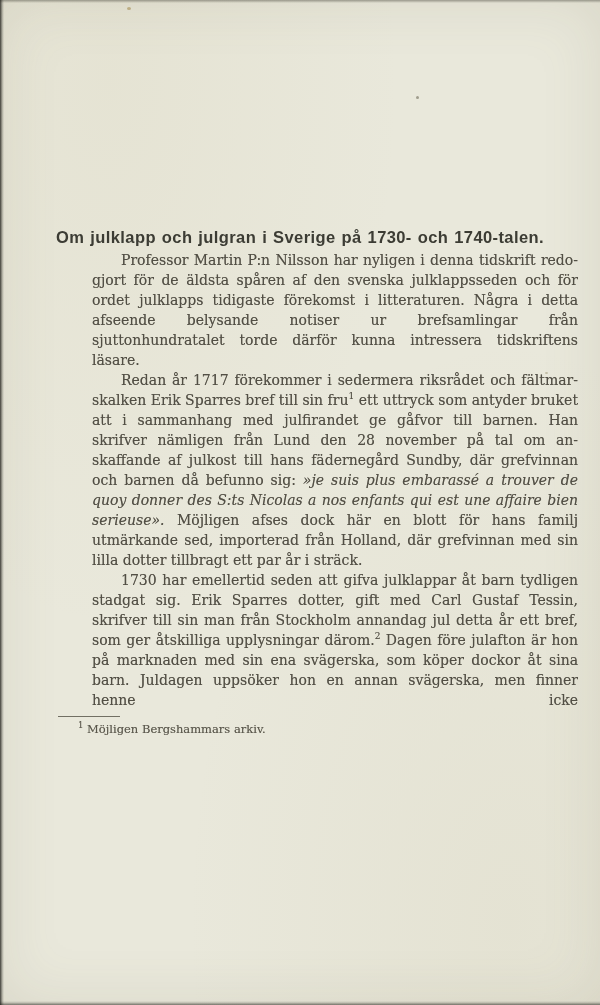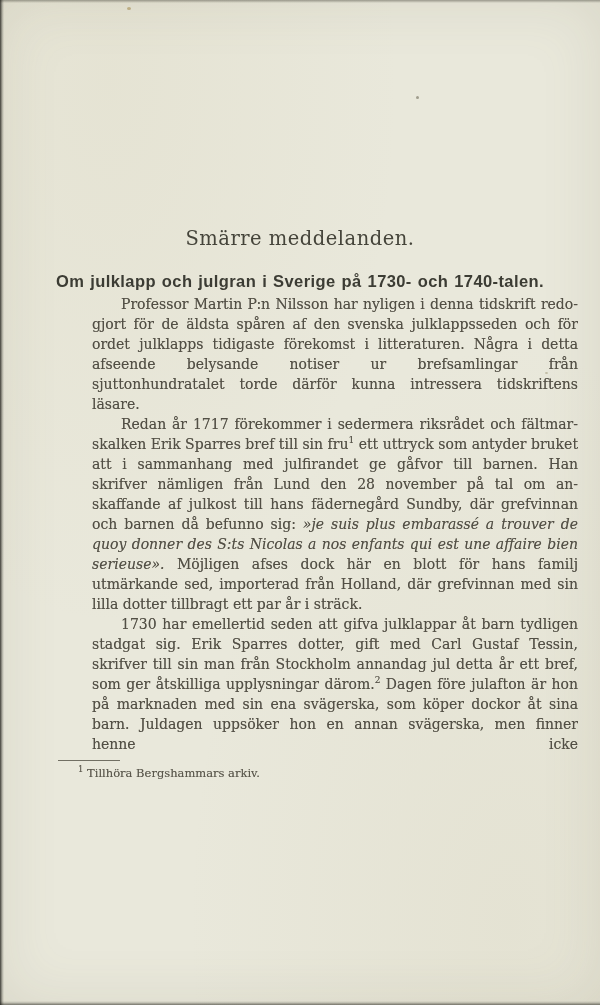--- a/index.html
+++ b/index.html
@@ -90,37 +90,36 @@
   }
   .fn { margin: 0 0 2px 0; text-indent: 20px; }
   .fn sup { font-size: 8.5px; line-height: 0; }
 </style>
 </head>
 <body>
 
 <div class="page">
   <div class="content">
 
-    <h1 class="section-title">Smärre meddelanden.</h1>
 
     <h2 class="article-title">Om julklapp och julgran i Sverige på 1730- och 1740-talen.</h2>
 
 
     <div class="article-body">
 
       <p class="para para-1">Professor Martin P:n Nilsson har nyligen i denna tidskrift redo­gjort för de äldsta spåren af den svenska julklappsseden och för ordet julklapps tidigaste förekomst i litteraturen. Några i detta afseende belysande notiser ur brefsamlingar från sjuttonhundratalet torde därför kunna intressera tidskriftens läsare.</p>
 
       <p class="para para-2"><span>Redan år 1717 förekommer i sedermera riksrådet och fältmar­skalken Erik Sparres bref till sin fru</span><sup class="fn-ref">1</sup><span> ett uttryck som antyder bruket att i sammanhang med julfirandet ge gåfvor till barnen. Han skrifver nämligen från Lund den 28 november på tal om an­skaffande af julkost till hans fädernegård Sundby, där grefvinnan och barnen då befunno sig: </span><em class="quote">»je suis plus embarassé a trouver de quoy donner des S:ts Nicolas a nos enfants qui est une affaire bien serieuse».</em><span> Möjligen afses dock här en blott för hans familj utmärkande sed, importerad från Holland, där grefvinnan med sin lilla dotter tillbragt ett par år i sträck.</span></p>
 
       <p class="para para-3"><span>1730 har emellertid seden att gifva julklappar åt barn tydligen stadgat sig. Erik Sparres dotter, gift med Carl Gustaf Tessin, skrifver till sin man från Stockholm annandag jul detta år ett bref, som ger åtskilliga upplysningar därom.</span><sup class="fn-ref">2</sup><span> Dagen före julafton är hon på marknaden med sin ena svägerska, som köper dockor åt sina barn. Juldagen uppsöker hon en annan svägerska, men finner henne icke</span></p>
     </div>
 
     <div class="footnotes">
       <div class="fn-rule"></div>
-      <p class="fn"><sup>1</sup> <span>Tillhöra Bergshammars arkiv.</span></p>
+      <p class="fn"><sup>1</sup> <span>Möjligen Bergshammars arkiv.</span></p>
     </div>
 
   </div>
 
   <div class="speck speck-1"></div>
   <div class="speck speck-2"></div>
   <div class="speck speck-3"></div>
   <div class="edge-left"></div>
   <div class="edge-top"></div>
   <div class="edge-bottom"></div>

